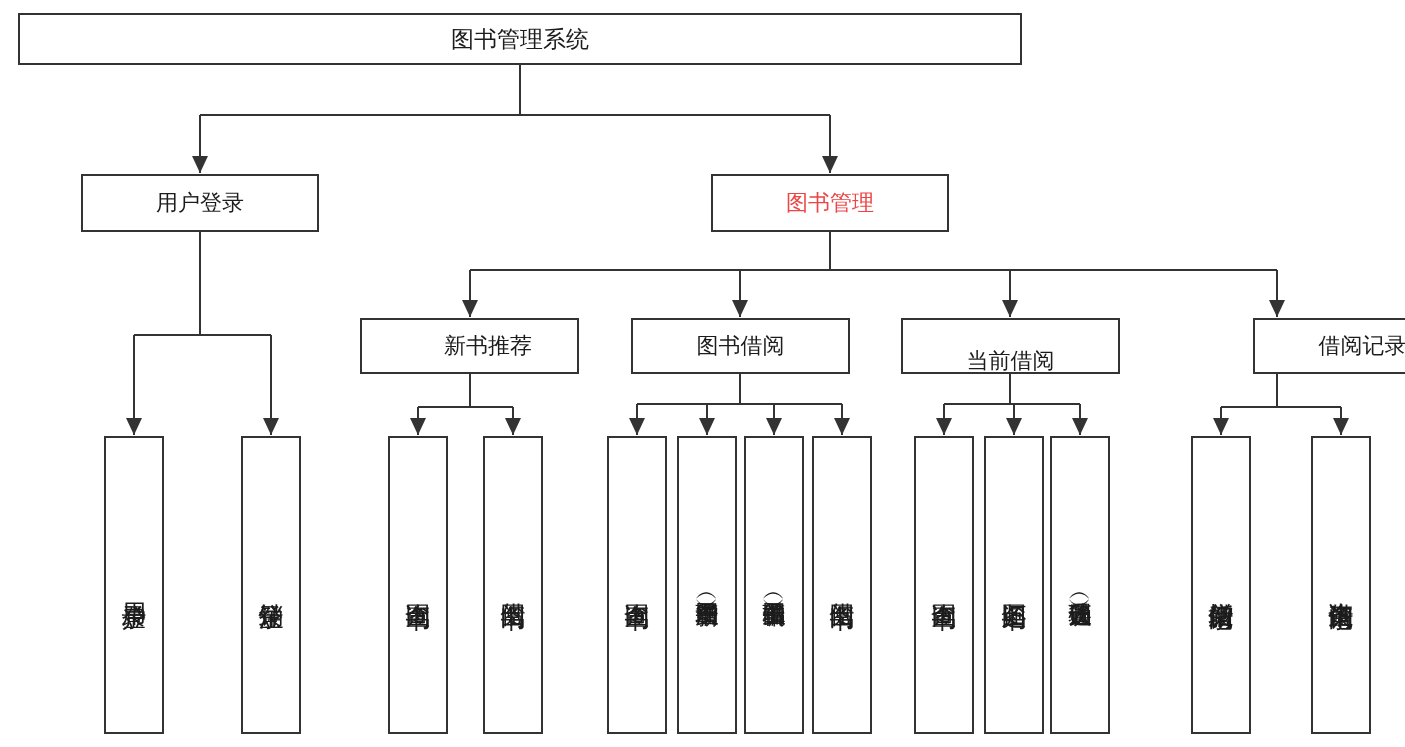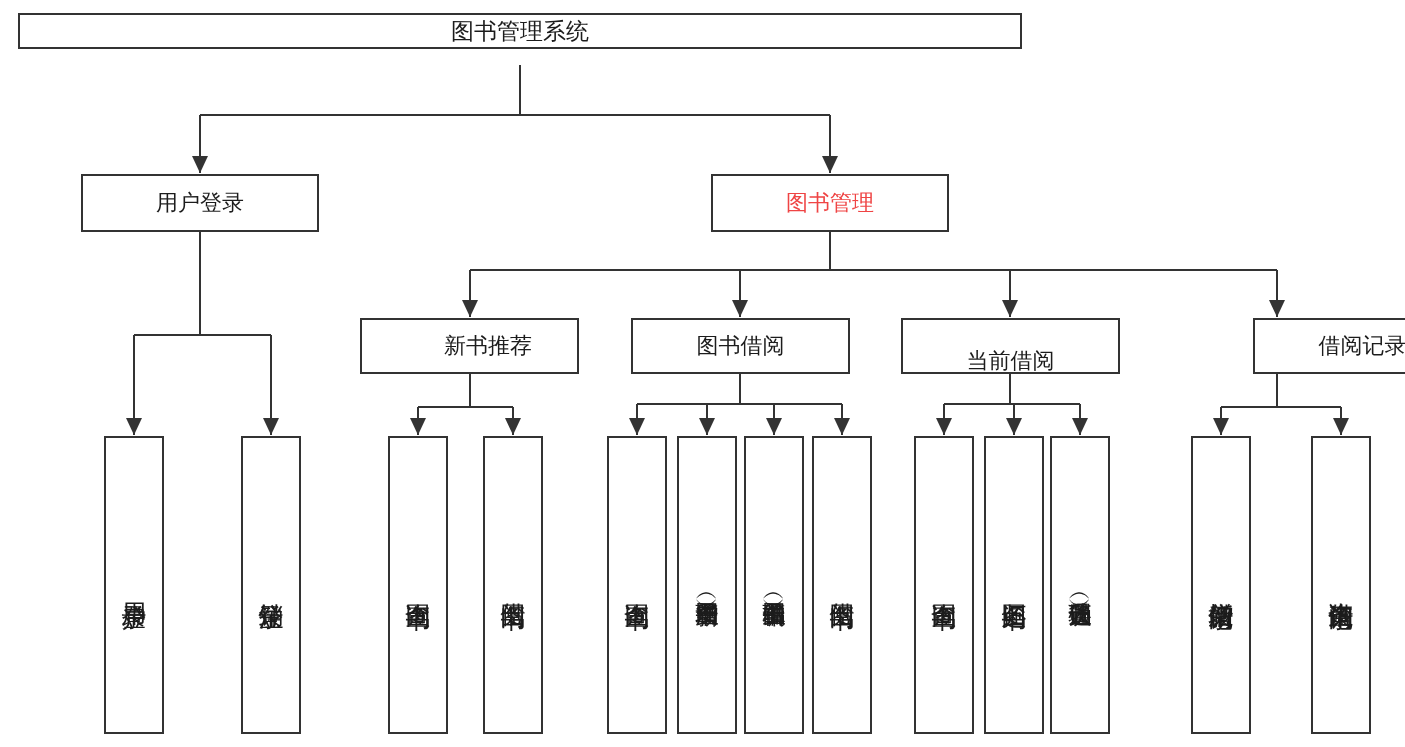--- a/index.html
+++ b/index.html
@@ -125,21 +125,21 @@
       <line x1="1080" y1="404" x2="1080" y2="435" stroke="#333333" stroke-width="2.6" shape-rendering="crispEdges"></line>
       <path d="M1072,418 L1088,418 L1080,435 Z" fill="#333333"></path>
       <line x1="1277" y1="374" x2="1277" y2="407" stroke="#333333" stroke-width="2.6" shape-rendering="crispEdges"></line>
       <line x1="1221" y1="407" x2="1341" y2="407" stroke="#333333" stroke-width="2.6" shape-rendering="crispEdges"></line>
       <line x1="1221" y1="407" x2="1221" y2="435" stroke="#333333" stroke-width="2.6" shape-rendering="crispEdges"></line>
       <path d="M1213,418 L1229,418 L1221,435 Z" fill="#333333"></path>
       <line x1="1341" y1="407" x2="1341" y2="435" stroke="#333333" stroke-width="2.6" shape-rendering="crispEdges"></line>
       <path d="M1333,418 L1349,418 L1341,435 Z" fill="#333333"></path>
     </svg>
   <div id="nodes">
-      <div class="node horizontal root" style="left: 18px; top: 13px; width: 1004px; height: 36px; border-color: rgb(51, 51, 51); background: rgb(255, 255, 255);">
+      <div class="node horizontal root" style="left: 18px; top: 13px; width: 1004px; height: 52px; border-color: rgb(51, 51, 51); background: rgb(255, 255, 255);">
         <span class="node-label" style="color: rgb(28, 28, 28);">图书管理系统</span>
       </div>
       <div class="node horizontal" style="left: 81px; top: 174px; width: 238px; height: 58px; border-color: rgb(51, 51, 51); background: rgb(255, 255, 255);">
         <span class="node-label" style="color: rgb(28, 28, 28);">用户登录</span>
       </div>
       <div class="node horizontal" style="left: 711px; top: 174px; width: 238px; height: 58px; border-color: rgb(51, 51, 51); background: rgb(255, 255, 255);">
         <span class="node-label" style="color: #ef4444;">图书管理</span>
       </div>
       <div class="node horizontal" style="left: 360px; top: 318px; width: 219px; height: 56px; border-color: rgb(51, 51, 51); background: rgb(255, 255, 255); padding-left: 37px;">
         <span class="node-label" style="color: rgb(28, 28, 28);">新书推荐</span>

